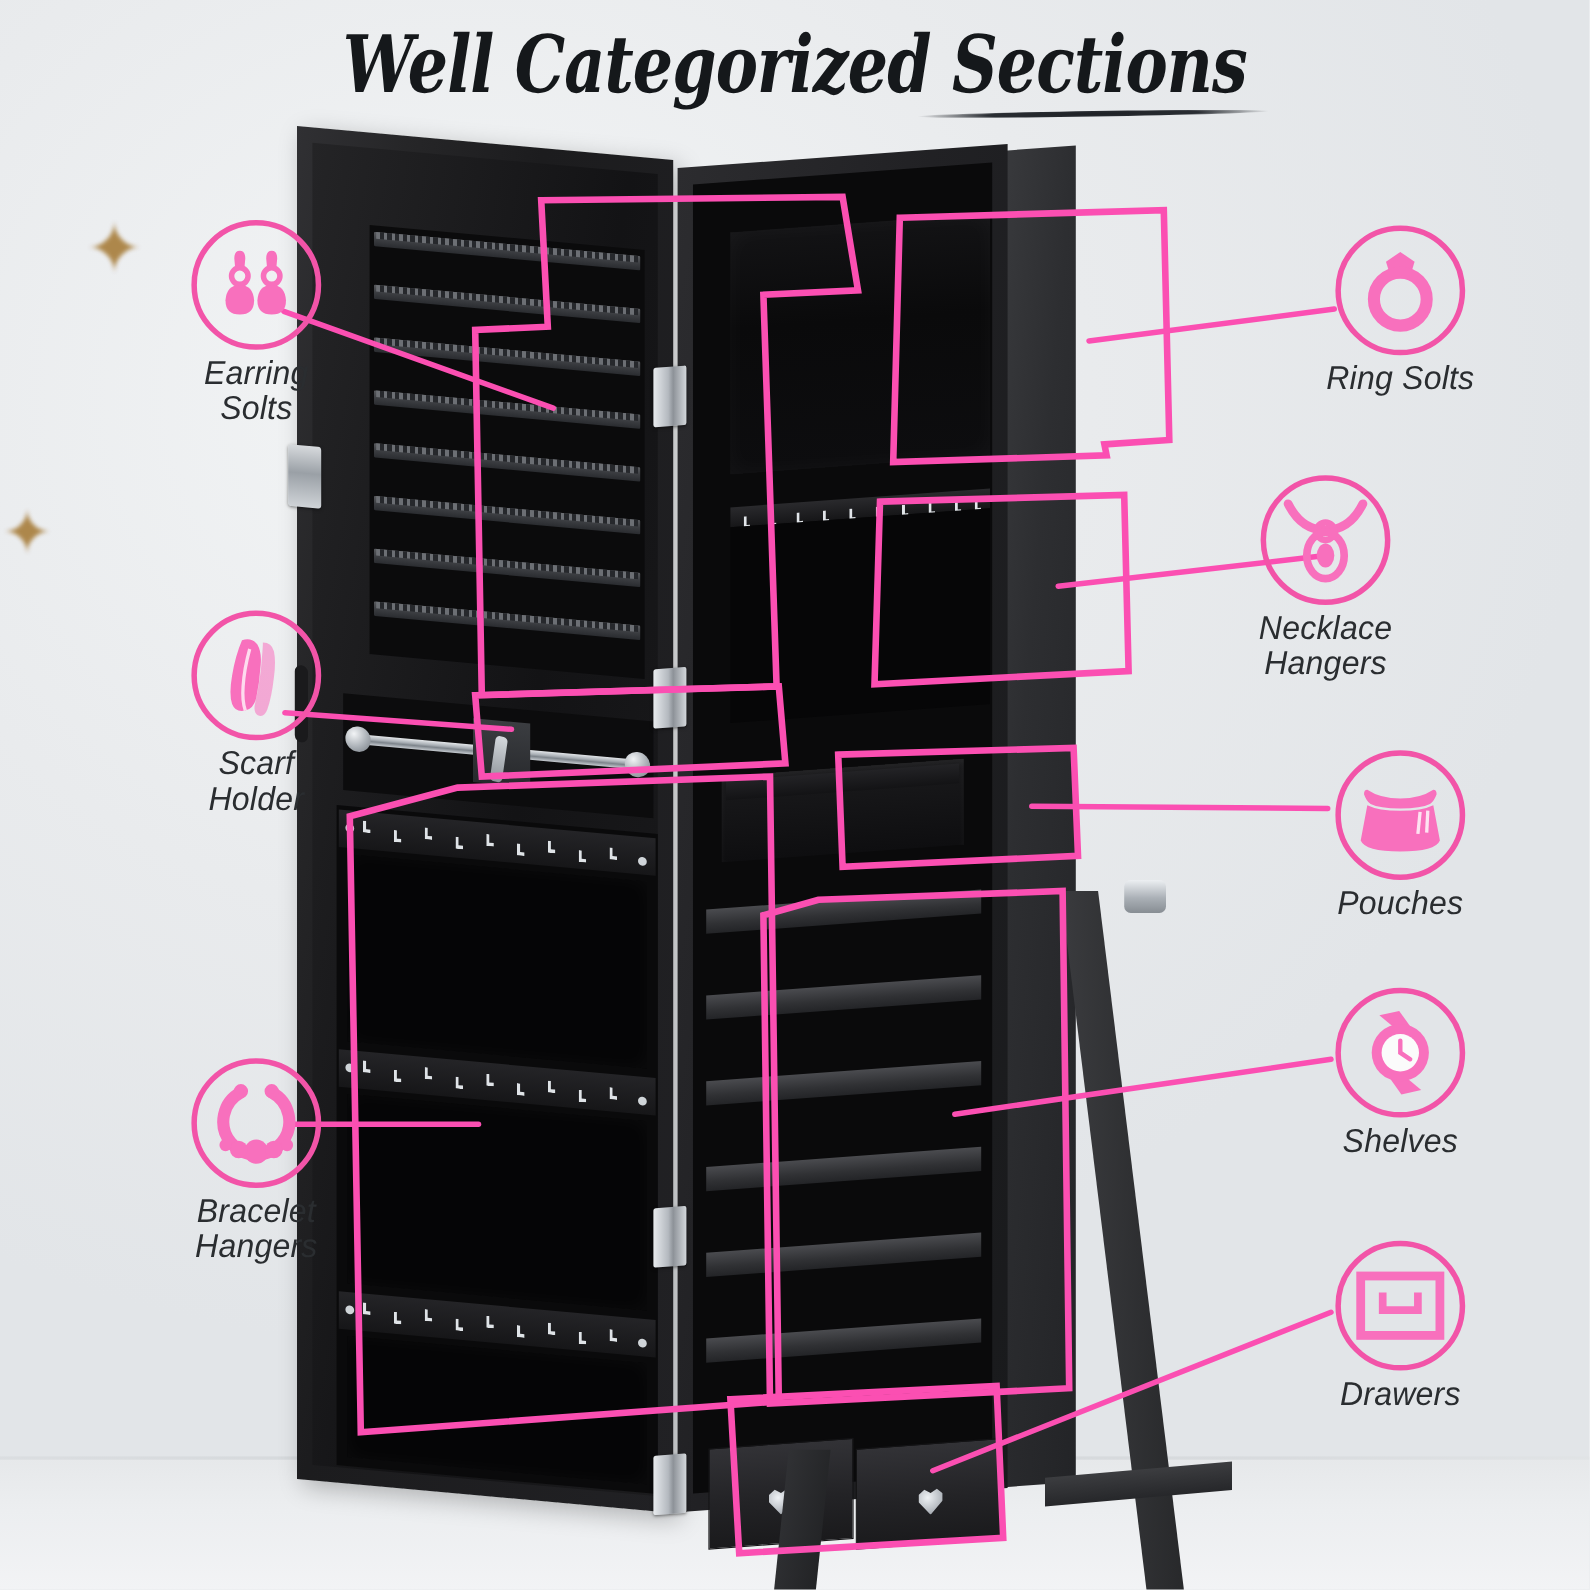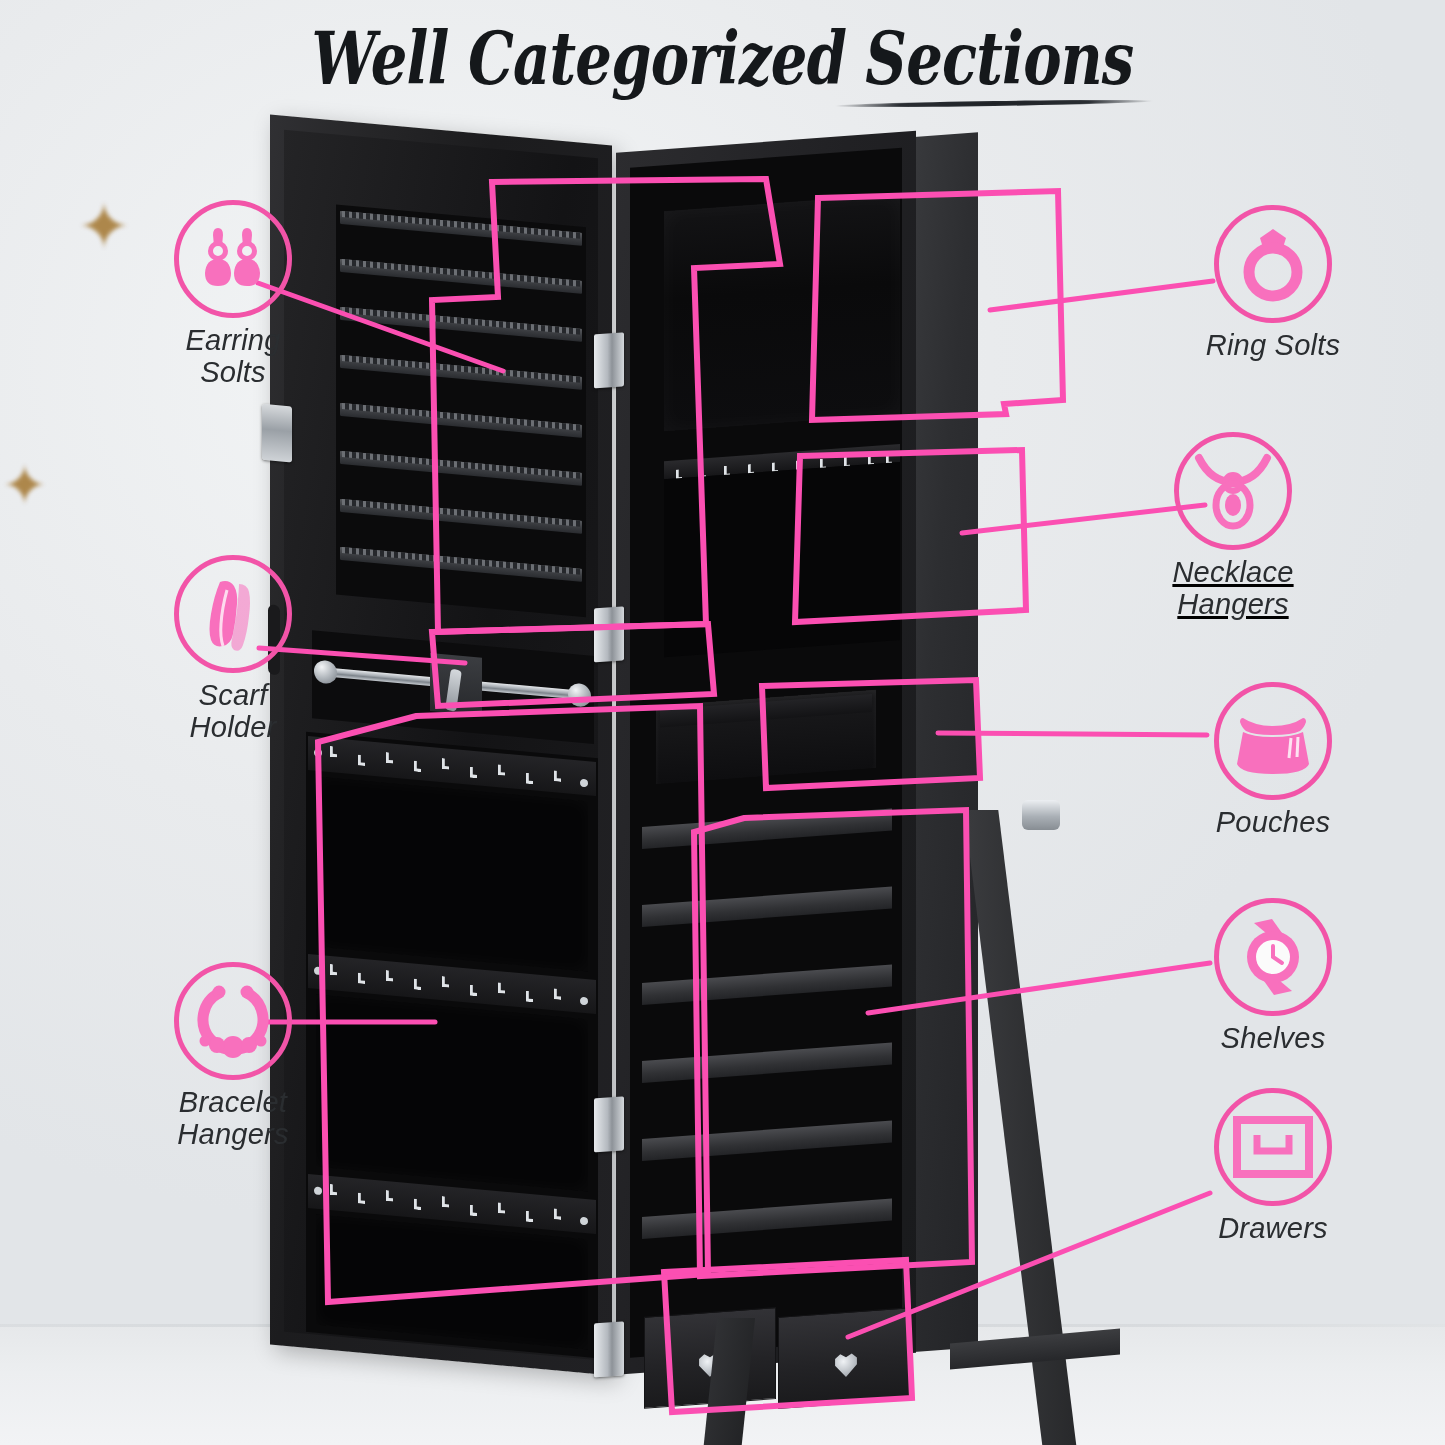--- a/index.html
+++ b/index.html
@@ -515,21 +515,21 @@
     <svg width="78" height="78" viewBox="0 0 78 78">
       <polygon points="39,4 52,13 48,26 30,26 26,13" fill="#f870bd"></polygon>
       <circle cx="39" cy="47" r="24" fill="none" stroke="#f870bd" stroke-width="11"></circle>
     </svg>
   </div>
   <div class="label-text">
     <div>Ring Solts</div>
   </div>
 </div>
 
-<div class="label-group label-right" style="left:1128px; top:432px;text-decoration:underline;">
+<div class="label-group label-right" style="left:1100px; top:432px;">
   <div class="badge">
     <svg width="82" height="82" viewBox="0 0 82 82">
       <path d="M7 8 q12 24 34 24 q22 0 34-24" fill="none" stroke="#f870bd" stroke-width="8" stroke-linecap="round"></path>
       <circle cx="41" cy="33" r="8" fill="none" stroke="#f870bd" stroke-width="6"></circle>
       <ellipse cx="41" cy="55" rx="17" ry="21" fill="none" stroke="#f870bd" stroke-width="7"></ellipse>
       <ellipse cx="41" cy="55" rx="8" ry="11" fill="#f870bd"></ellipse>
     </svg>
   </div>
   <div class="label-text">
     <div>Necklace</div>
@@ -561,21 +561,21 @@
       <circle cx="40" cy="40" r="26" fill="#f870bd"></circle>
       <circle cx="40" cy="40" r="17" fill="#fbfbfb"></circle>
       <path d="M40 29 v11 l9 6" fill="none" stroke="#f870bd" stroke-width="4" stroke-linecap="round"></path>
     </svg>
   </div>
   <div class="label-text">
     <div>Shelves</div>
   </div>
 </div>
 
-<div class="label-group label-right" style="left:1168px; top:1088px;">
+<div class="label-group label-right" style="left:1168px; top:1128px;">
   <div class="badge">
     <svg width="82" height="64" viewBox="0 0 82 64">
       <rect x="5" y="5" width="72" height="54" fill="none" stroke="#f870bd" stroke-width="8"></rect>
       <path d="M25 20 v16 h32 v-16" fill="none" stroke="#f870bd" stroke-width="7"></path>
     </svg>
   </div>
   <div class="label-text">
     <div>Drawers</div>
   </div>
 </div>

